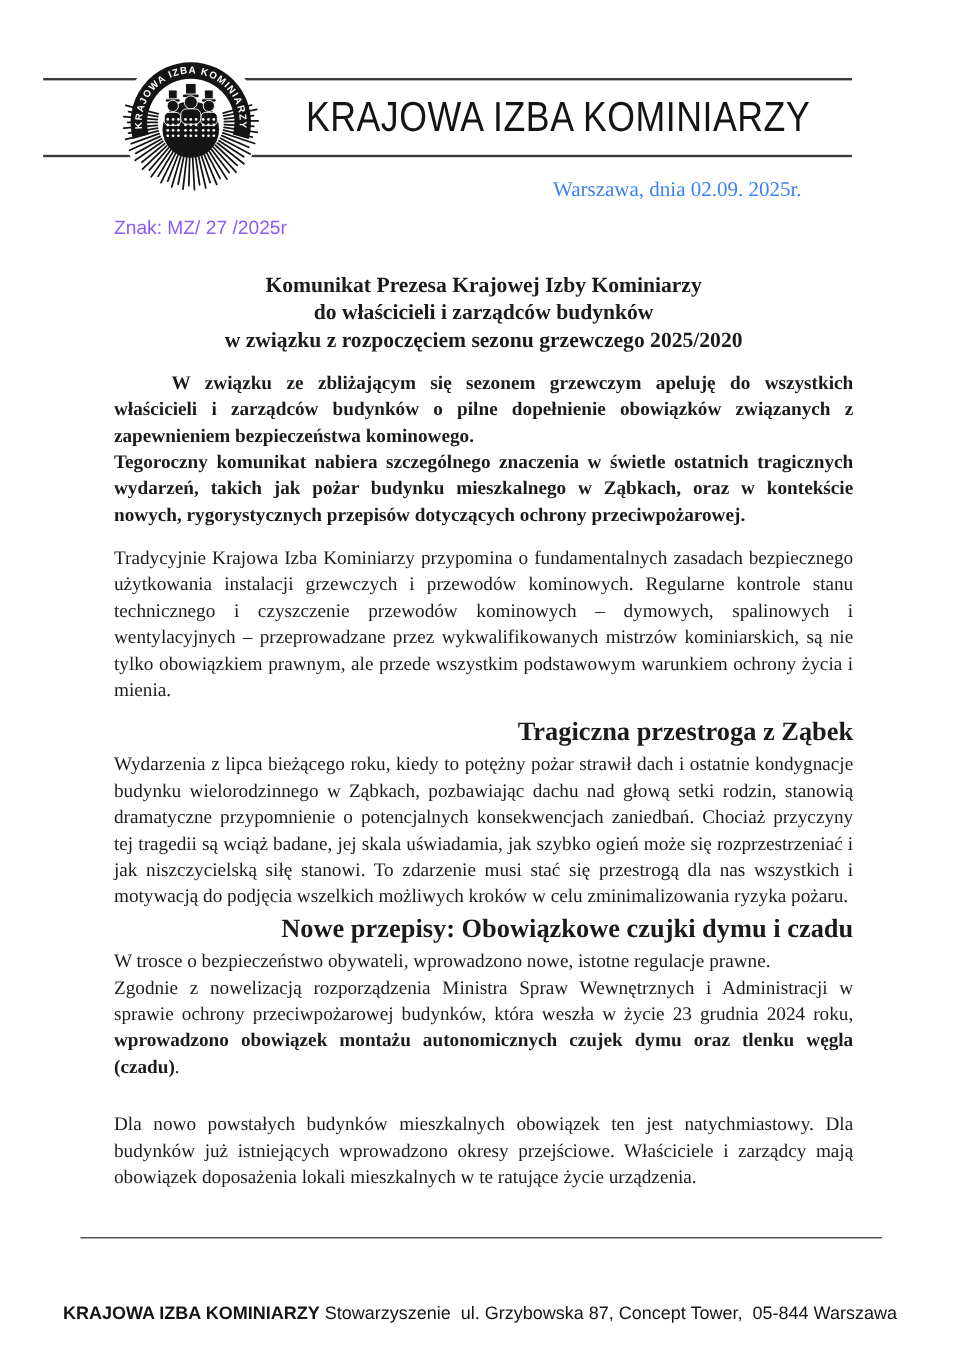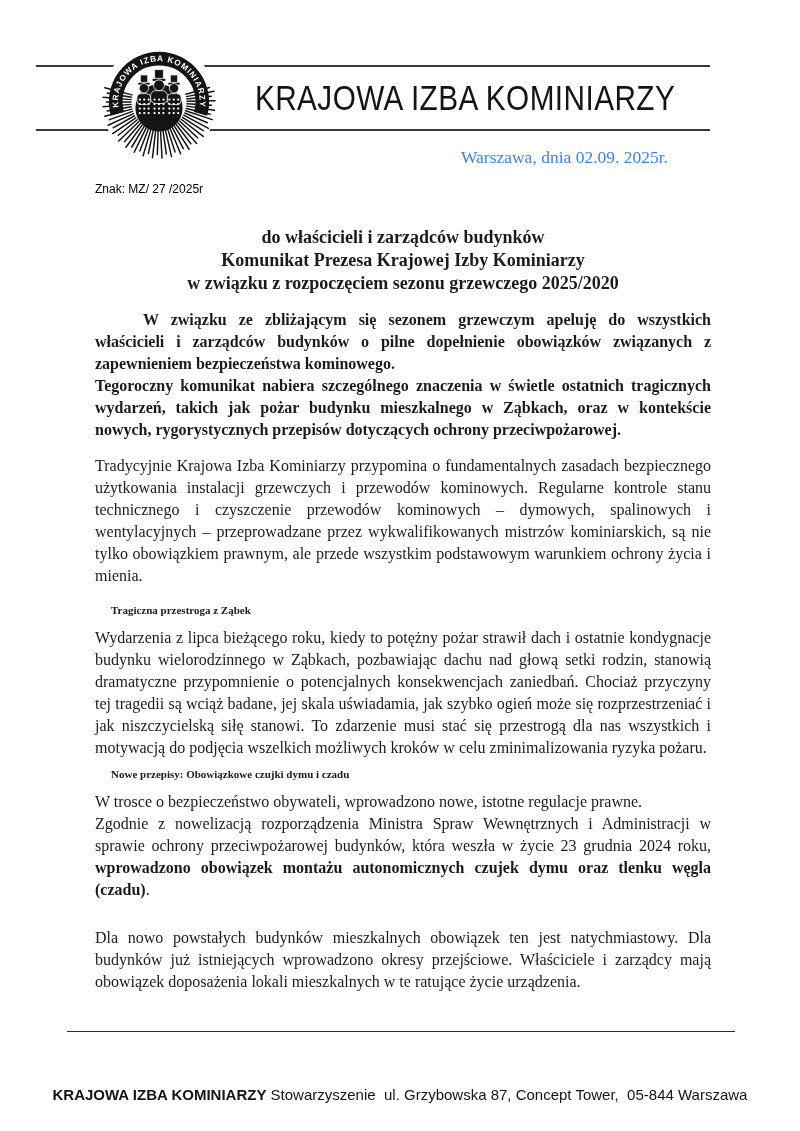--- a/index.html
+++ b/index.html
@@ -13,35 +13,35 @@
   .rule-top{top:65px;}
   .rule-bottom{top:129px;}
   .logo{position:absolute;left:100px;top:43px;width:118px;height:118px;}
   .org-title{
     position:absolute;left:218px;width:492px;top:78px;text-align:center;
     font-family:"Liberation Sans", sans-serif;font-size:35px;font-weight:400;
     color:#141414;white-space:nowrap;transform:scaleX(0.85);letter-spacing:0.5px;
   }
   .date-line{position:absolute;right:132px;top:147px;font-size:17.5px;color:#3b82f6;
     font-family:"Liberation Serif", serif;}
-  .reference{position:absolute;left:95px;top:182px;font-size:12px;color:#000000;
+  .reference{position:absolute;left:95px;top:182px;font-size:16px;color:#8b5cf6;
     font-family:"Liberation Sans", sans-serif;}
   
   .body{position:absolute;left:95px;top:226px;width:616px;
     font-size:16px;line-height:22px;color:#1b1b1b;}
   .title-block{font-weight:bold;text-align:center;font-size:18px;line-height:23px;margin:0 0 14px 0;}
   .body p{margin:0;}
   .just{text-align:justify;}
   .bold{font-weight:bold;}
   .indent{text-indent:48px;}
   .mb14{margin-bottom:14px !important;}
   .mb12{margin-bottom:12px !important;}
   .mb4{margin-bottom:4px !important;}
   .mb26{margin-bottom:26px !important;}
-  .body h3{font-size:11px;font-weight:bold;margin:0 0 6px 16px;line-height:22px;}
+  .body h3{font-size:22px;font-weight:bold;margin:0 0 6px 2px;line-height:22px;text-align:right;}
   
   .footer-rule{position:absolute;left:67px;top:1031px;width:668px;height:1px;background:#2e2e2e;}
   .footer{
     position:absolute;left:50px;right:50px;top:1036px;text-align:center;
     font-family:"Liberation Sans", sans-serif;font-size:15px;line-height:23.5px;
     color:#141414;white-space:pre-wrap;
   }
   .fb{font-weight:bold;}
 </style>
 </head>
@@ -163,22 +163,22 @@
       </g>
   </svg>
 
   <div class="org-title">KRAJOWA IZBA KOMINIARZY</div>
 
   <div class="date-line">Warszawa, dnia 02.09. 2025r.</div>
   <div class="reference">Znak: MZ/ 27 /2025r</div>
 
   <div class="body">
     <div class="title-block">
+      <div>Komunikat Prezesa Krajowej Izby Kominiarzy</div>
       <div>do właścicieli i zarządców budynków</div>
-      <div>Komunikat Prezesa Krajowej Izby Kominiarzy</div>
       <div>w związku z rozpoczęciem sezonu grzewczego 2025/2020</div>
     </div>
 
     <p class="just bold indent">W związku ze zbliżającym się sezonem grzewczym apeluję do wszystkich właścicieli i zarządców budynków o pilne dopełnienie obowiązków związanych z zapewnieniem bezpieczeństwa kominowego.</p>
     <p class="just bold mb14">Tegoroczny komunikat nabiera szczególnego znaczenia w świetle ostatnich tragicznych wydarzeń, takich jak pożar budynku mieszkalnego w Ząbkach, oraz w kontekście nowych, rygorystycznych przepisów dotyczących ochrony przeciwpożarowej.</p>
 
     <p class="just mb12">Tradycyjnie Krajowa Izba Kominiarzy przypomina o fundamentalnych zasadach bezpiecznego użytkowania instalacji grzewczych i przewodów kominowych. Regularne kontrole stanu technicznego i czyszczenie przewodów kominowych – dymowych, spalinowych i wentylacyjnych – przeprowadzane przez wykwalifikowanych mistrzów kominiarskich, są nie tylko obowiązkiem prawnym, ale przede wszystkim podstawowym warunkiem ochrony życia i mienia.</p>
 
     <h3>Tragiczna przestroga z Ząbek</h3>
     <p class="just mb4">Wydarzenia z lipca bieżącego roku, kiedy to potężny pożar strawił dach i ostatnie kondygnacje budynku wielorodzinnego w Ząbkach, pozbawiając dachu nad głową setki rodzin, stanowią dramatyczne przypomnienie o potencjalnych konsekwencjach zaniedbań. Chociaż przyczyny tej tragedii są wciąż badane, jej skala uświadamia, jak szybko ogień może się rozprzestrzeniać i jak niszczycielską siłę stanowi. To zdarzenie musi stać się przestrogą dla nas wszystkich i motywacją do podjęcia wszelkich możliwych kroków w celu zminimalizowania ryzyka pożaru.</p>

